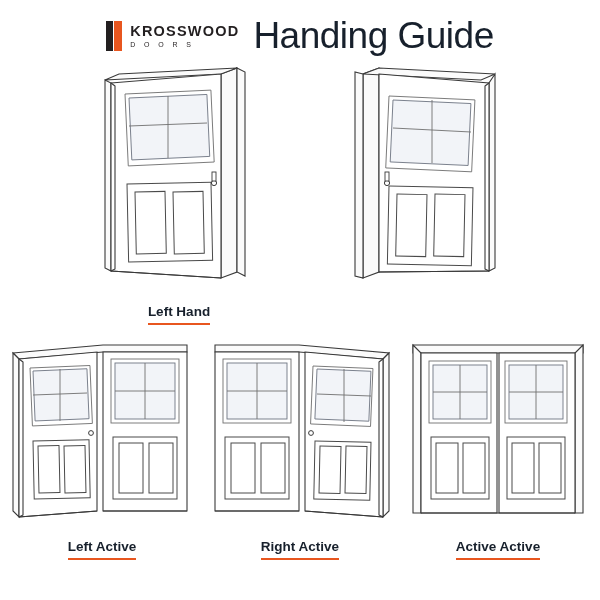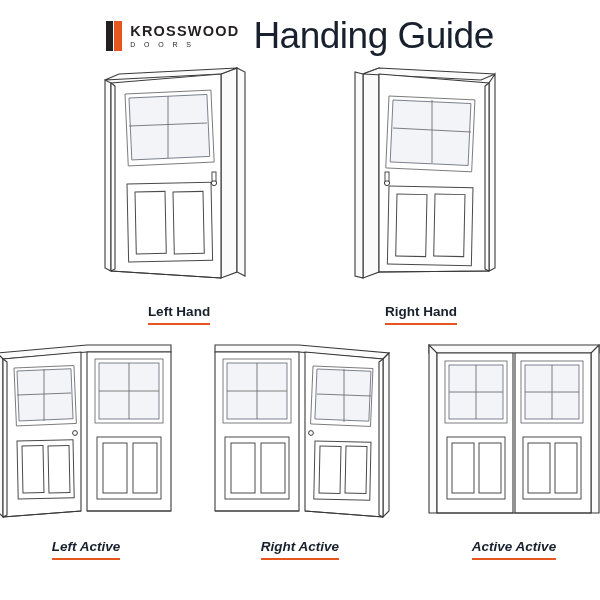--- a/index.html
+++ b/index.html
@@ -80,23 +80,22 @@
   
   .row-top {
     display: flex;
     justify-content: center;
     gap: 62px;
     margin-top: 8px;
   }
   .row-bottom {
     display: flex;
     justify-content: center;
-    gap: 24px;
+    gap: 8px;
     margin-top: 8px;
-    font-style: italic;
   }
 
   .fig {
     display: flex;
     flex-direction: column;
     align-items: center;
   }
   .fig-art {
     position: relative;
   }
@@ -197,23 +196,20 @@
         <rect class="ln-thin" x="58" y="30" width="86" height="72" fill="none" transform="rotate(2.6 58 30)"></rect>
 
         <rect class="panel" x="58" y="120" width="84" height="78" transform="rotate(1.2 58 120)"></rect>
         <rect class="panel" x="66" y="128" width="30" height="62" transform="rotate(1.2 66 128)"></rect>
         <rect class="panel" x="104" y="128" width="30" height="62" transform="rotate(1.2 104 128)"></rect>
 
         <circle cx="56" cy="117" r="2.6" fill="#ffffff" stroke="#3a3a3a" stroke-width="1"></circle>
         <rect x="54" y="106" width="4" height="9" fill="#ffffff" stroke="#3a3a3a" stroke-width="0.9"></rect>
         <line class="ln" x1="48" y1="206" x2="158" y2="205"></line>
       </svg>
-    </div>
-    <div class="cap-wrap">
-      <div class="caption">Right Hand</div>
     </div>
   </div>
 </div>
 
 <div class="row-bottom">
 
   <div class="fig">
     <div class="fig-art">
       <svg width="190" height="200" viewBox="0 0 190 200">
 

